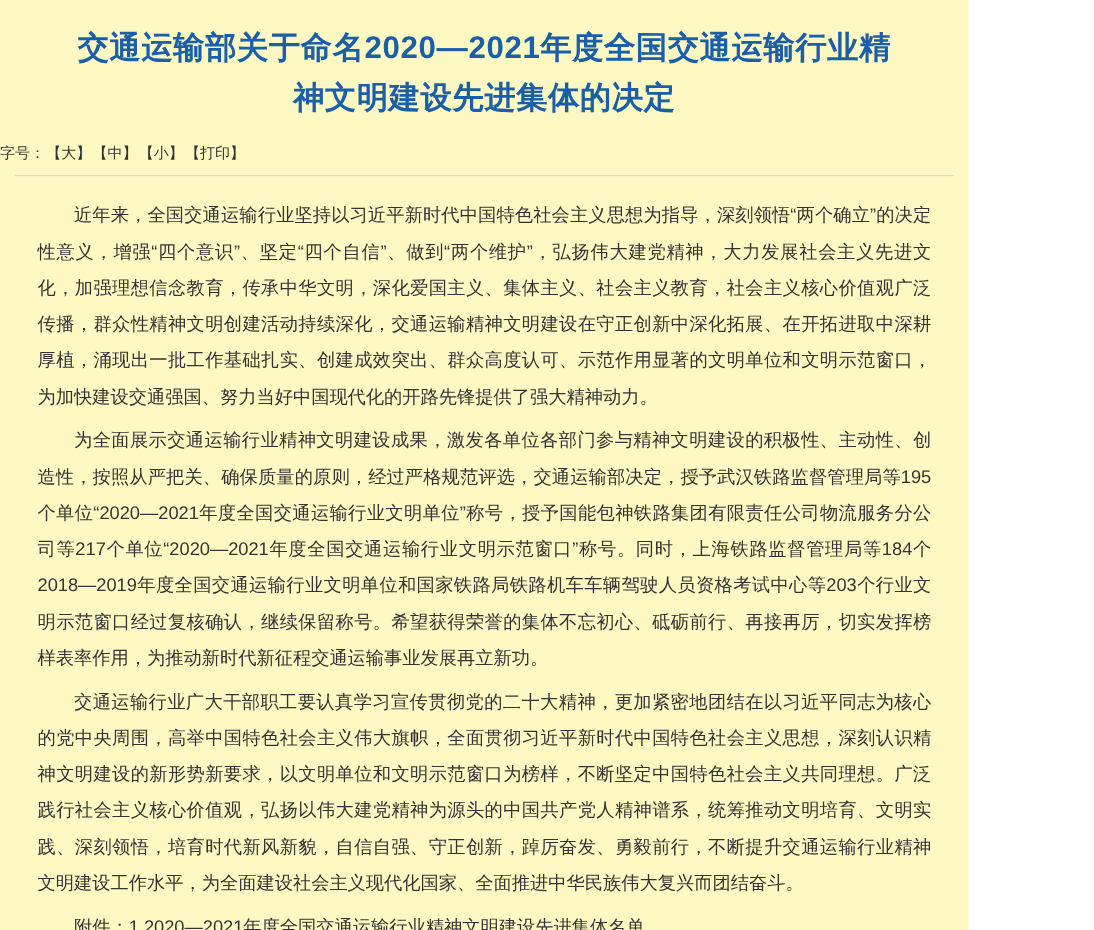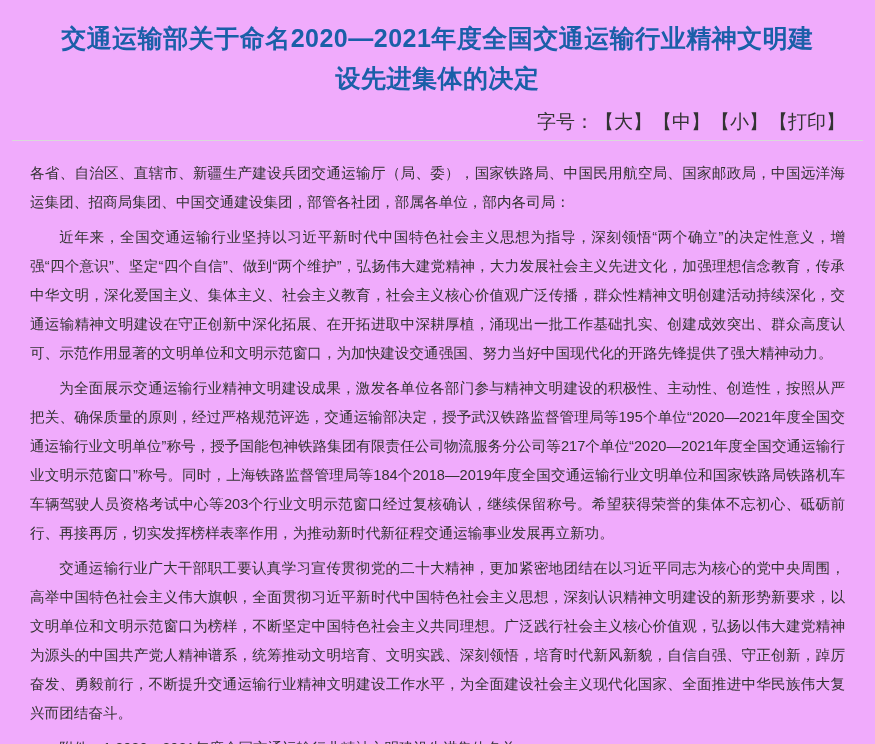--- a/index.html
+++ b/index.html
@@ -8,41 +8,40 @@
   }
   body {
     width: 875px;
     height: 744px;
     background: #ffffff;
     font-family: "Liberation Sans", sans-serif;
     color: #333333;
     overflow: hidden;
   }
   .page {
-    width: 875px;
+    width: 775px;
     height: 744px;
     box-sizing: border-box;
     position: relative;
-    background: #f0abfc;
+    background: #fef9c3;
   }
   .title-wrap {
     padding: 18px 55px 6px 55px;
   }
   .doc-title {
     font-size: 25px;
     line-height: 40px;
     font-weight: bold;
     color: #1a5fa8;
     text-align: center;
     letter-spacing: 0.5px;
   }
   .fontbar {
     padding: 8px 30px 8px 0;
-    text-align: right;
-    font-size: 19px;
+    font-size: 12px;
     color: #333;
     height: 20px;
     line-height: 20px;
   }
   .fontbar .label {
     color: #333;
   }
   .fontbar .fbtn {
     color: #333;
     cursor: pointer;
@@ -84,21 +83,20 @@
     <div class="doc-title">交通运输部关于命名2020—2021年度全国交通运输行业精神文明建设先进集体的决定</div>
   </div>
 
   <div class="fontbar">
     <span class="label">字号：</span><span class="fbtn">【大】</span><span class="fbtn">【中】</span><span class="fbtn">【小】</span><span class="fbtn">【打印】</span>
   </div>
 
   <div class="divider"></div>
 
   <div class="content">
-    <p class="p-head">各省、自治区、直辖市、新疆生产建设兵团交通运输厅（局、委），国家铁路局、中国民用航空局、国家邮政局，中国远洋海运集团、招商局集团、中国交通建设集团，部管各社团，部属各单位，部内各司局：</p>
     <p class="p-indent">近年来，全国交通运输行业坚持以习近平新时代中国特色社会主义思想为指导，深刻领悟“两个确立”的决定性意义，增强“四个意识”、坚定“四个自信”、做到“两个维护”，弘扬伟大建党精神，大力发展社会主义先进文化，加强理想信念教育，传承中华文明，深化爱国主义、集体主义、社会主义教育，社会主义核心价值观广泛传播，群众性精神文明创建活动持续深化，交通运输精神文明建设在守正创新中深化拓展、在开拓进取中深耕厚植，涌现出一批工作基础扎实、创建成效突出、群众高度认可、示范作用显著的文明单位和文明示范窗口，为加快建设交通强国、努力当好中国现代化的开路先锋提供了强大精神动力。</p>
     <p class="p-indent">为全面展示交通运输行业精神文明建设成果，激发各单位各部门参与精神文明建设的积极性、主动性、创造性，按照从严把关、确保质量的原则，经过严格规范评选，交通运输部决定，授予武汉铁路监督管理局等195个单位“2020—2021年度全国交通运输行业文明单位”称号，授予国能包神铁路集团有限责任公司物流服务分公司等217个单位“2020—2021年度全国交通运输行业文明示范窗口”称号。同时，上海铁路监督管理局等184个2018—2019年度全国交通运输行业文明单位和国家铁路局铁路机车车辆驾驶人员资格考试中心等203个行业文明示范窗口经过复核确认，继续保留称号。希望获得荣誉的集体不忘初心、砥砺前行、再接再厉，切实发挥榜样表率作用，为推动新时代新征程交通运输事业发展再立新功。</p>
     <p class="p-indent">交通运输行业广大干部职工要认真学习宣传贯彻党的二十大精神，更加紧密地团结在以习近平同志为核心的党中央周围，高举中国特色社会主义伟大旗帜，全面贯彻习近平新时代中国特色社会主义思想，深刻认识精神文明建设的新形势新要求，以文明单位和文明示范窗口为榜样，不断坚定中国特色社会主义共同理想。广泛践行社会主义核心价值观，弘扬以伟大建党精神为源头的中国共产党人精神谱系，统筹推动文明培育、文明实践、深刻领悟，培育时代新风新貌，自信自强、守正创新，踔厉奋发、勇毅前行，不断提升交通运输行业精神文明建设工作水平，为全面建设社会主义现代化国家、全面推进中华民族伟大复兴而团结奋斗。</p>
     <p class="attach">附件：1.2020—2021年度全国交通运输行业精神文明建设先进集体名单</p>
 
   </div>
 
 </div>
 
 </body></html>

